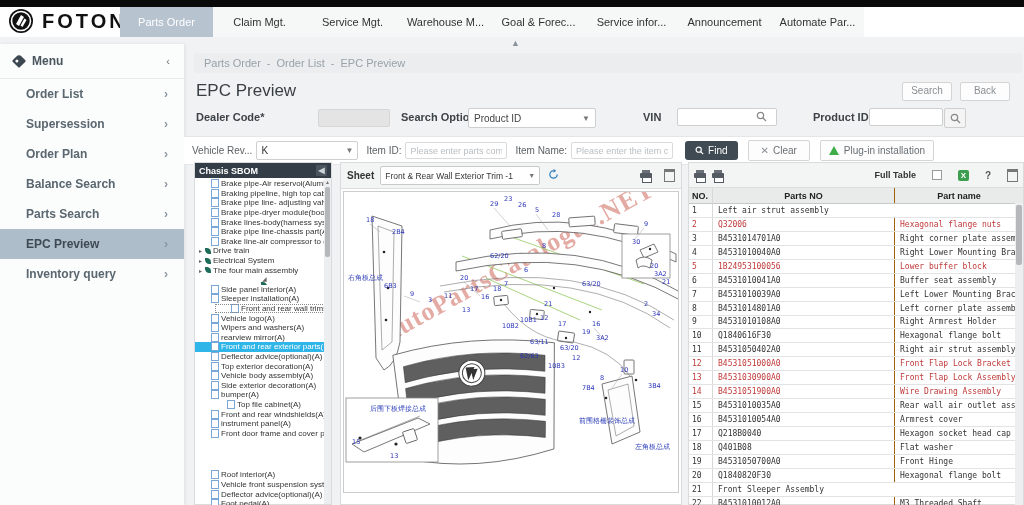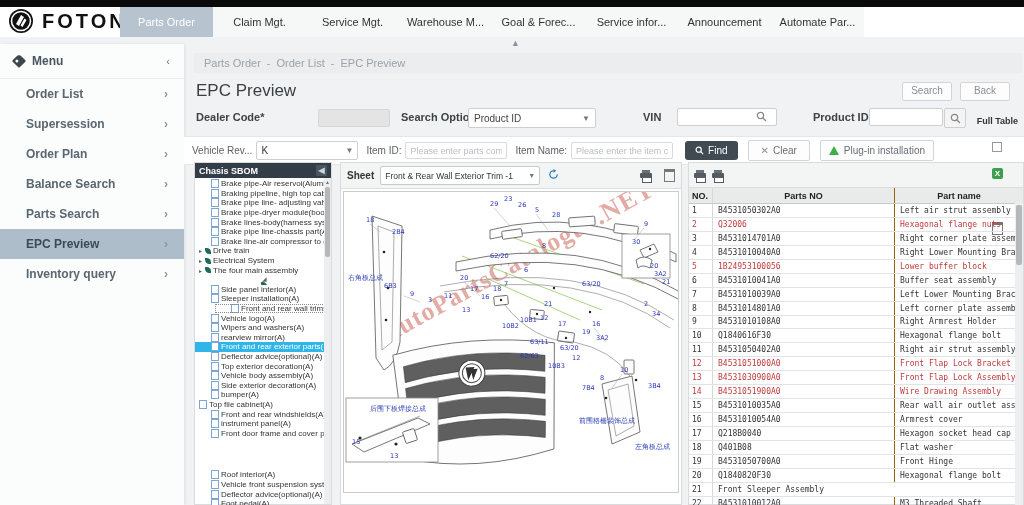--- a/index.html
+++ b/index.html
@@ -97,21 +97,21 @@
   svg .inset{fill:#fff;stroke:#888;stroke-width:.8;}
   svg .ld{stroke:#9a9a9a;stroke-width:.45;fill:none;}
   svg .dot{fill:#222;}
   
   .table-panel{left:504px;top:118px;width:336px;height:343px;}
   .tbl-toolbar{height:24px;background:#f3f4f4;border-bottom:1px solid #ddd;display:flex;align-items:center;padding:0 5px;}
   .printer{width:13px;height:11px;position:relative;margin-right:5px;cursor:pointer;}
   .printer .top{position:absolute;left:2px;top:0;width:8px;height:3px;background:#6a7077;}
   .printer .bod{position:absolute;left:0;top:3px;width:12px;height:5px;background:#545b63;border-radius:1px;}
   .printer .pap{position:absolute;left:2px;top:7px;width:8px;height:4px;background:#fff;border:1px solid #545b63;}
-  .tbl-right{margin-left:auto;display:flex;align-items:center;gap:16px;flex-direction:column;}
+  .tbl-right{margin-left:auto;display:flex;align-items:center;gap:16px;}
   .fulltable-lbl{font-size:9px;font-weight:bold;color:#333;}
   .cbx{width:8px;height:8px;border:1px solid #999;background:#fff;cursor:pointer;}
   .excel{width:11px;height:11px;background:#3e9e4f;border-radius:2px;color:#fff;font-size:8px;font-weight:bold;
          text-align:center;line-height:11px;cursor:pointer;}
   .qmark{font-size:10px;font-weight:bold;color:#555;cursor:pointer;}
   .expand-ic{width:9px;height:9px;border:1px solid #777;border-top:3px solid #777;cursor:pointer;}
   .grid{position:relative;height:318px;overflow:hidden;font-family:"DejaVu Sans Mono",monospace;}
   .grow{display:flex;height:12.95px;border-bottom:1px solid #e3e3e3;font-size:8px;color:#333;align-items:center;}
   .grow.hdr{background:#e9eaea;border-bottom:1px solid #c9c9c9;font-weight:bold;font-size:9px;height:15px;
             font-family:"Liberation Sans",sans-serif;color:#222;}
@@ -355,21 +355,21 @@
             <span>Vehicle body assembly(A)</span>
           </div>
           <div class="tnode" style="padding-left: 16px;">
             <span class="doc"></span>
             <span>Side exterior decoration(A)</span>
           </div>
           <div class="tnode" style="padding-left: 16px;">
             <span class="doc"></span>
             <span>bumper(A)</span>
           </div>
-          <div class="tnode" style="padding-left: 4px;">
+          <div class="tnode" style="padding-left: 32px;">
             <span class="doc"></span>
             <span>Top file cabinet(A)</span>
           </div>
           <div class="tnode" style="padding-left: 16px;">
             <span class="doc"></span>
             <span>Front and rear windshields(A)</span>
           </div>
           <div class="tnode" style="padding-left: 16px;">
             <span class="doc"></span>
             <span>instrument panel(A)</span>
@@ -591,21 +591,20 @@
         </span>
       </div>
       <div class="grid" id="grid">
         <div class="grow hdr">
             <span class="c-no">NO.</span>
             <span class="c-pn">Parts NO</span>
             <span class="c-nm">Part name</span>
           </div>
           <div class="grow">
             <span class="c-no">1</span>
-            <span class="c-pn">B4531050302A0</span>
             <span class="c-nm">Left air strut assembly</span>
           </div>
           <div class="grow red">
             <span class="c-no">2</span>
             <span class="c-pn">Q32006</span>
             <span class="c-nm">Hexagonal flange nuts</span>
           </div>
           <div class="grow">
             <span class="c-no">3</span>
             <span class="c-pn">B4531014701A0</span>

